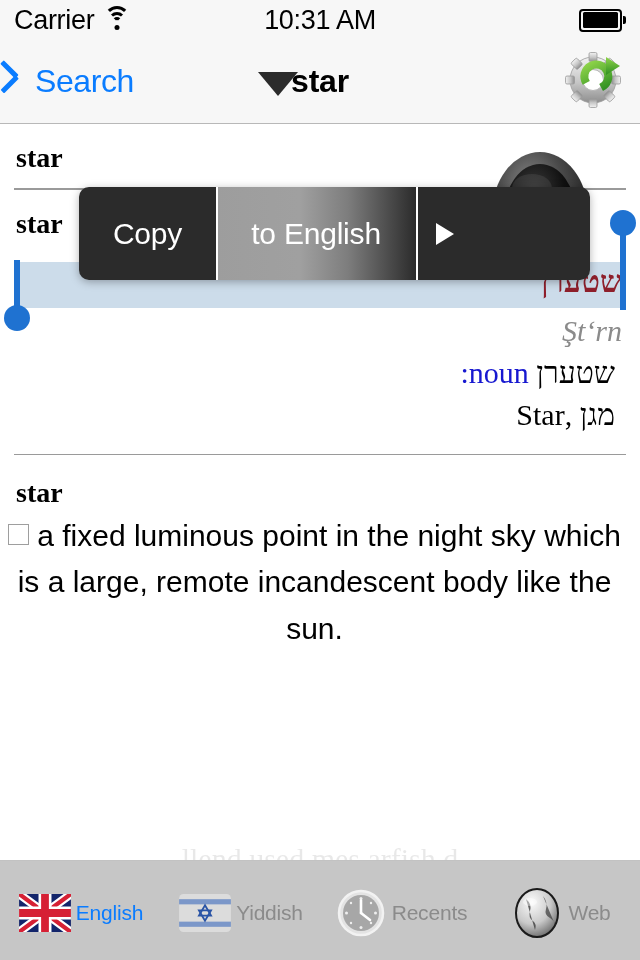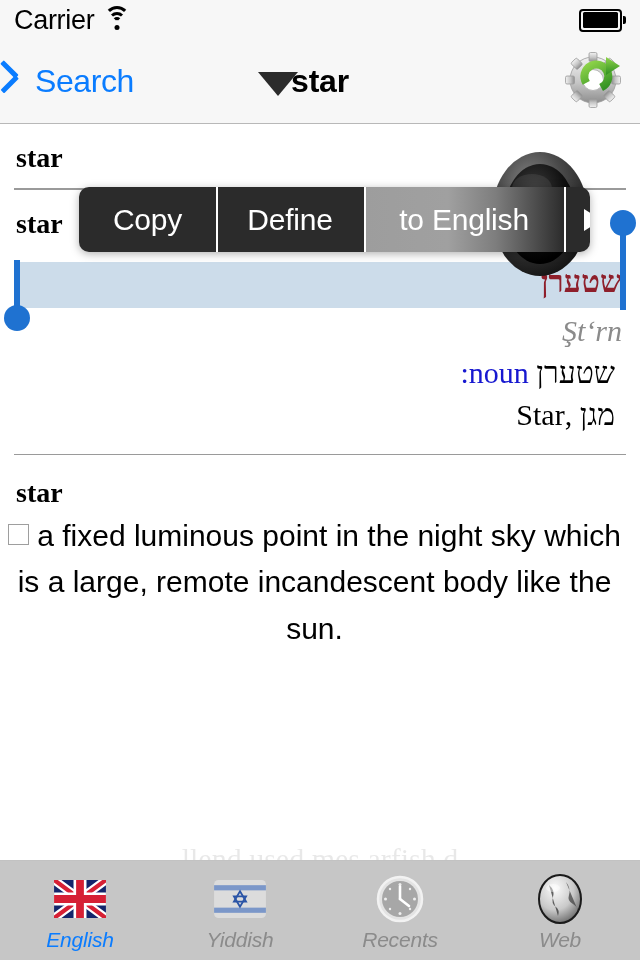--- a/index.html
+++ b/index.html
@@ -184,37 +184,37 @@
 
   
   .tab-bar {
     position: absolute; bottom: 0; left: 0;
     width: 640px; height: 100px;
     background: rgba(247,247,247,0.80);
     border-top: 1.4px solid #c2c2c2;
     display: flex;
   }
   .tab {
-    flex: 1; display: flex; flex-direction: column;
+    flex: 1; display: flex; 
     align-items: center; justify-content: center;
-    gap: 3px; cursor: pointer; padding-top: 4px; font-style: italic;
+    gap: 3px; cursor: pointer; padding-top: 4px;
   }
   .tab-label { font-size: 21px; color: #8b8b8b; letter-spacing: -0.2px; }
   .tab.active .tab-label { color: #0a7cff; }
   .tab-ico { width: 56px; height: 52px; display: flex; align-items: center; justify-content: center; }
 
   
   .audio-disc {
     position: absolute; left: 484px; top: 148px;
     width: 112px; height: 132px;
     z-index: 5;
   }
   .popup {
     position: absolute; left: 47px; top: 187px;
-    width: 543px; height: 65px;
+    width: 543px; height: 93px;
     z-index: 9;
     border-radius: 10px;
     display: flex; align-items: stretch;
     overflow: visible;
     filter: drop-shadow(0 2px 4px rgba(0,0,0,0.30));
     padding-left: 32px;
   }
   .popup-inner {
     display: flex; width: 100%; height: 100%;
     border-radius: 10px; overflow: hidden;
@@ -260,20 +260,21 @@
   <div class="status-bar">
     <div class="sb-left">
       <span class="sb-carrier">Carrier</span>
       <span class="wifi-icon">
         <i class="a"></i>
           <i class="b"></i>
           <i class="c"></i>
           <u></u>
       </span>
     </div>
+    <div class="sb-time">10:31 AM</div>
     <div class="sb-right">
       <span class="battery">
         <span class="shell"></span>
           <span class="fill"></span>
           <span class="nub"></span>
       </span>
     </div>
   </div>
 
   <div class="nav-bar">
@@ -374,21 +375,20 @@
       <ellipse cx="56" cy="66" rx="48" ry="62" fill="url(#dOuter)"></ellipse>
       <ellipse cx="56" cy="66" rx="36" ry="50" fill="url(#dInner)"></ellipse>
       <ellipse cx="48" cy="40" rx="20" ry="14" fill="#555" opacity="0.35"></ellipse>
     </svg>
   </div>
 
   <div class="popup-tail"></div>
   <div class="popup">
     <div class="popup-inner">
       <div class="pop-item pop-copy">Copy</div>
-      <div class="pop-item pop-define">Define</div>
       <div class="pop-item pop-lang">to English</div>
       <div class="pop-item pop-arrow">
         <span class="glyph"></span>
       </div>
     </div>
   </div>
 
   <div class="tab-bar">
 
     <div class="tab active">

